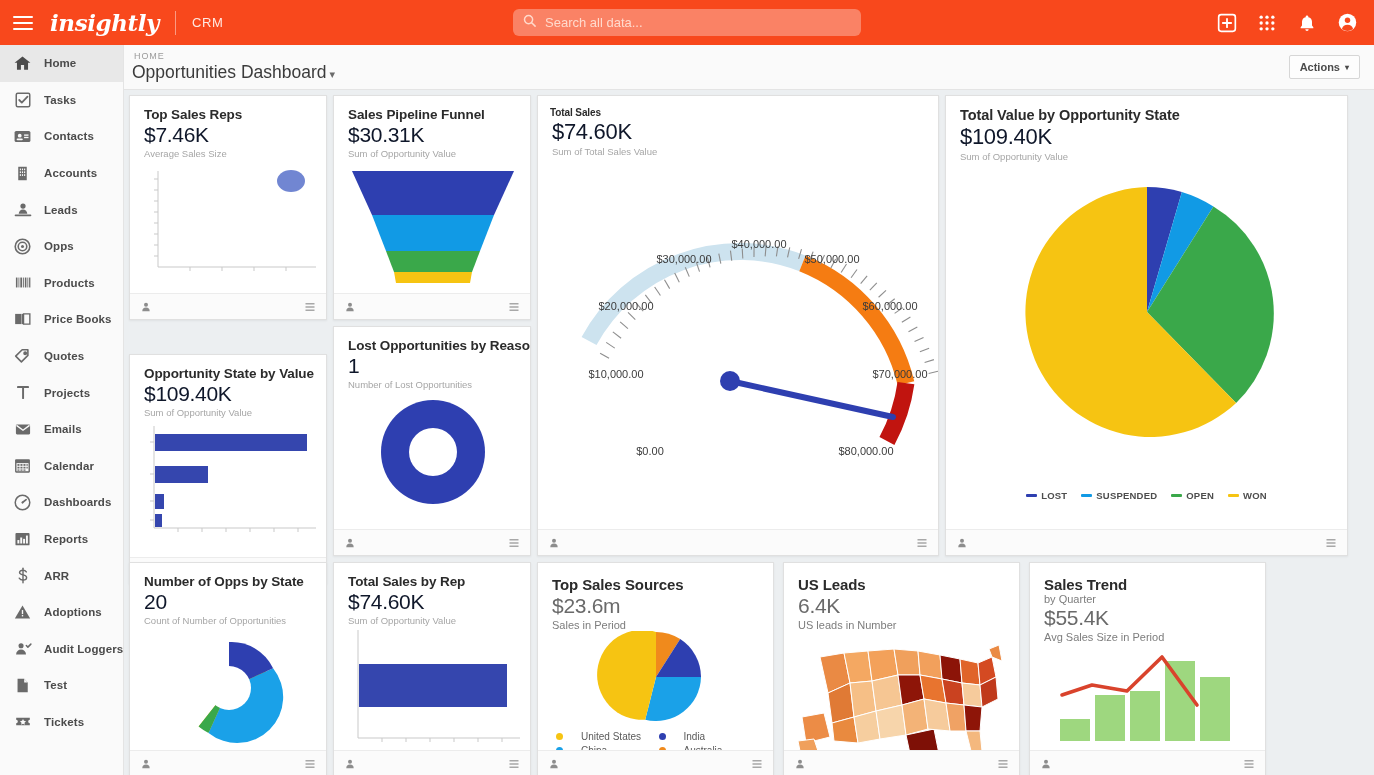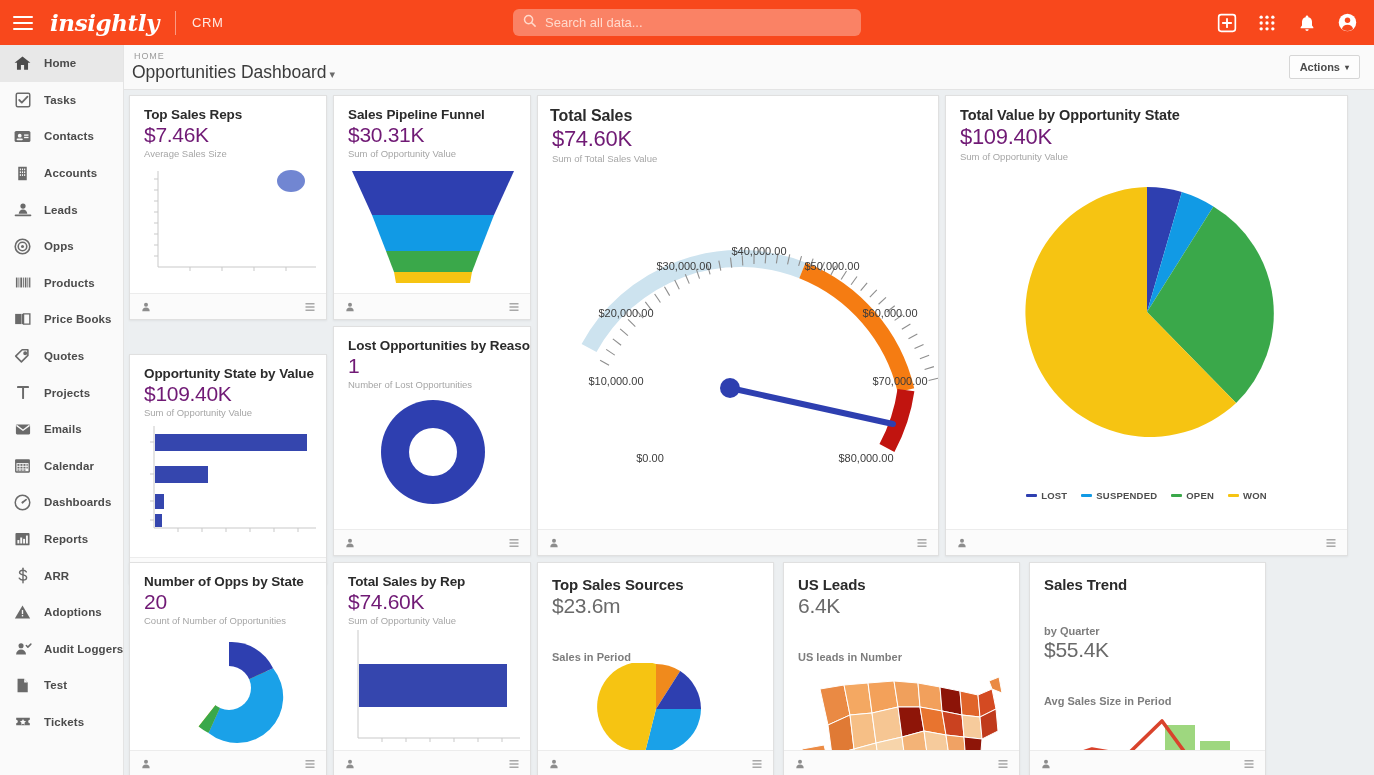--- a/index.html
+++ b/index.html
@@ -143,32 +143,32 @@
     box-shadow: 0 1px 2px rgba(0,0,0,0.06);
     overflow: hidden;
   }
   .card-title {
     font-size: 13.5px; font-weight: bold;
     color: #2b2b2b; letter-spacing: -0.1px;
     padding: 11px 14px 0 14px;
     white-space: nowrap;
   }
   .card-big {
-    font-size: 21px; color: #701a75;
+    font-size: 21px; color: #0f172a;
     font-weight: normal;
     padding: 1px 14px 0 14px;
     letter-spacing: -0.3px;
   }
   .card-big.alt { font-size: 20px; color: #6a6a6a; }
   .card-cap {
     font-size: 9.5px; color: #a6a6a6;
     padding: 1px 14px 0 14px;
     white-space: nowrap;
   }
-  .card-cap.dark { color: #7d7d7d; font-size: 11px; font-weight: bold; margin-top: 32px; }
+  .card-cap.dark { color: #7d7d7d; font-size: 11px; font-weight: normal; }
   .card-foot {
     position: absolute; left: 0; bottom: 0;
     width: 100%; height: 26px;
     border-top: 1px solid #ececec;
     background: #fbfbfb;
     display: flex; align-items: center;
     justify-content: space-between;
     padding: 0 10px;
   }
   .foot-icon { cursor: pointer; display: flex; }
@@ -559,21 +559,21 @@
         <svg width="12" height="12" viewBox="0 0 24 24" fill="#a8a8a8">
           <rect x="3" y="4" width="18" height="3"></rect>
             <rect x="3" y="10.5" width="18" height="3"></rect>
             <rect x="3" y="17" width="18" height="3"></rect>
         </svg>
       </span>
     </div>
   </div>
 
   <div class="card" style="left:413px; top:5px; width:402px; height:461px;">
-    <div class="card-title" style="font-size:16px;padding-left:12px;">Total Sales</div>
+    <div class="card-title" style="font-size:10px;padding-left:12px;">Total Sales</div>
     <div class="card-big" style="font-size:22px;">$74.60K</div>
     <div class="card-cap">Sum of Total Sales Value</div>
     <div class="chartarea">
       <svg width="402" height="365" viewBox="0 0 402 365">
 
         <path d="M 51.05 184.00 A 172 172 0 0 1 264.44 106.33" fill="none" stroke="#cde3ef" stroke-width="17"></path>
         <path d="M 264.44 106.33 A 172 172 0 0 1 367.96 226.19" fill="none" stroke="#f57c12" stroke-width="17"></path>
         <path d="M 367.96 226.19 A 172 172 0 0 1 348.95 284.00" fill="none" stroke="#c1140f" stroke-width="17"></path>
 
         <g stroke="#8e8e8e" stroke-width="1.1" id="gauge-ticks">

